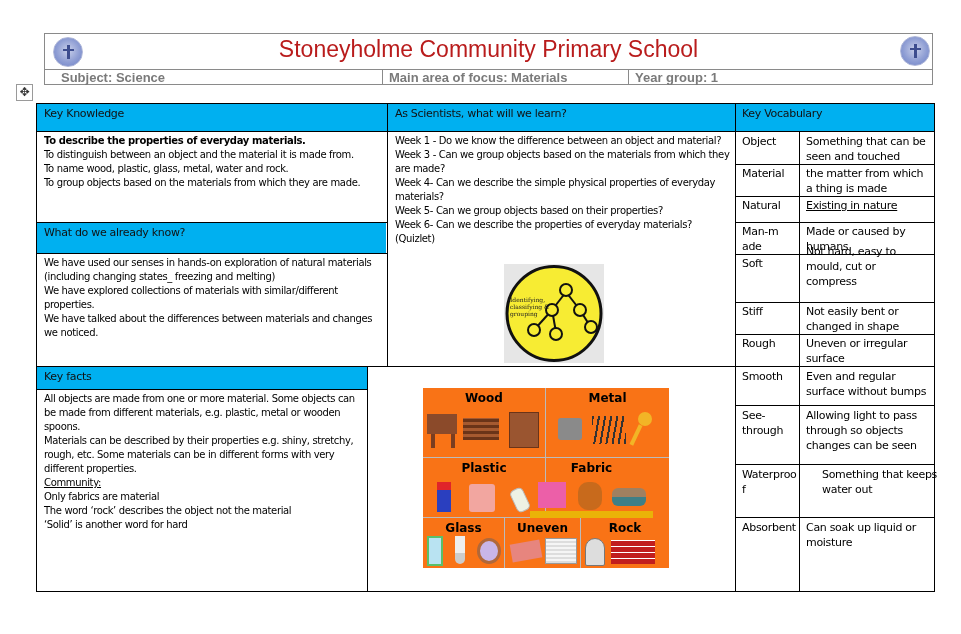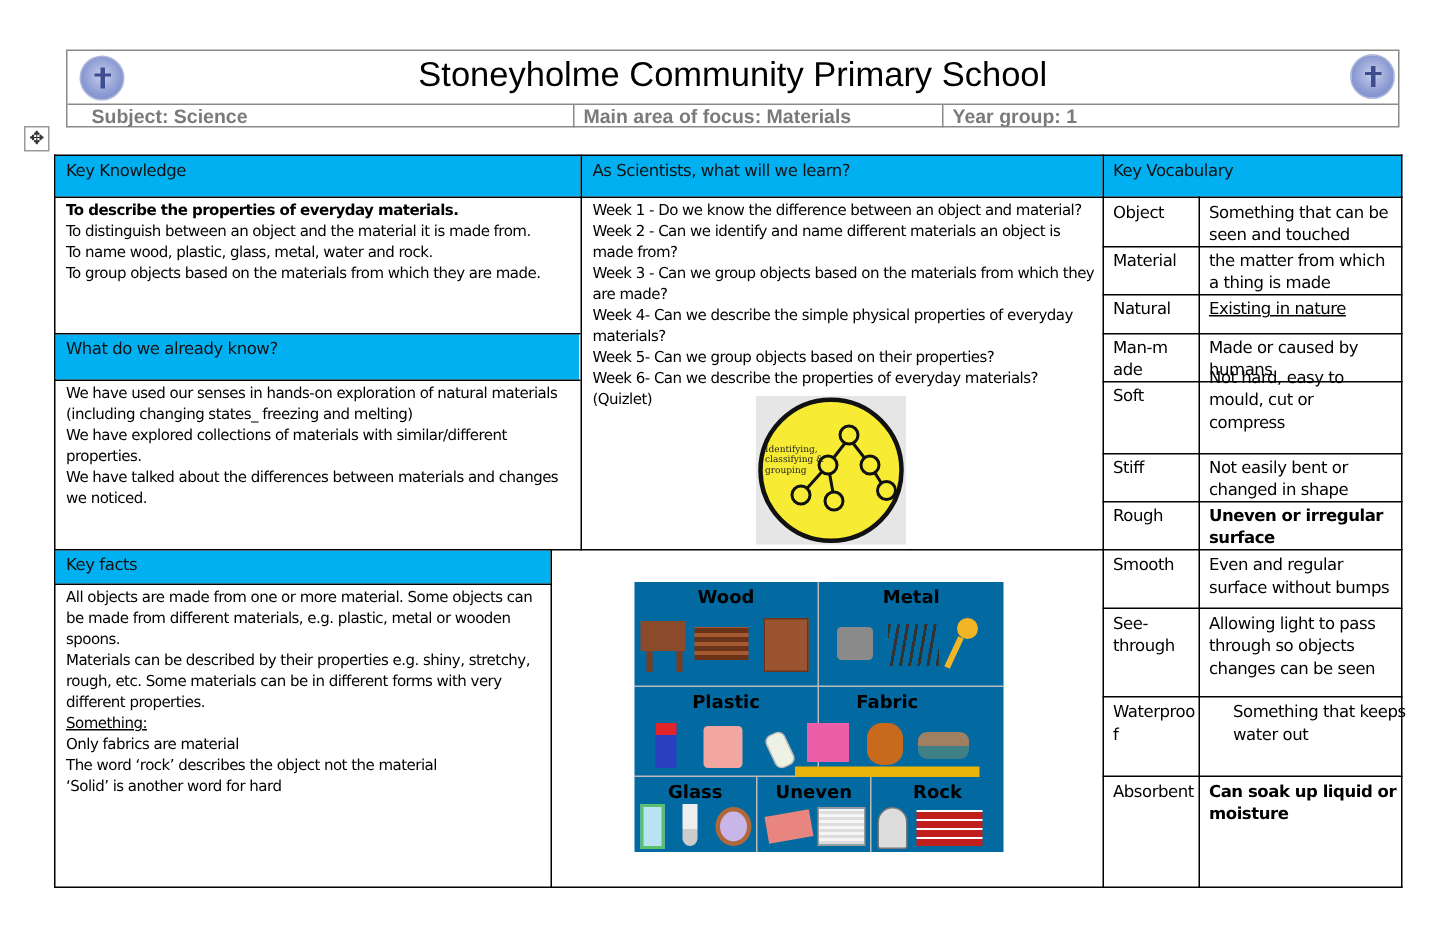--- a/index.html
+++ b/index.html
@@ -1,39 +1,39 @@
 <!DOCTYPE html>
 <html><head>
 <meta charset="utf-8">
 <style>
   html,body{margin:0;padding:0;background:#fff;}
   body{width:961px;height:634px;position:relative;overflow:hidden;font-family:"DejaVu Sans","Liberation Sans",sans-serif;color:#000;}
   .abs{position:absolute;}
   
   .hdr{left:44px;top:33px;width:889px;height:52px;border:1px solid #8a8a8a;box-sizing:border-box;}
-  .hdr-title{left:0;top:0;width:100%;height:30px;text-align:center;font-family:"Liberation Sans",sans-serif;font-size:23px;color:#000000;line-height:30px;}
+  .hdr-title{left:0;top:0;width:100%;height:30px;text-align:center;font-family:"Liberation Sans",sans-serif;font-size:23px;color:#b91c1c;line-height:30px;}
   .hdr-line{left:0;top:35px;width:100%;height:1px;background:#8a8a8a;}
   .hdr-row{left:10px;top:36px;width:100%;height:15px;font-family:"Liberation Sans",sans-serif;font-weight:bold;font-size:13px;color:#7a7a7a;line-height:15px;}
   .hdr-cell{position:absolute;top:0;height:15px;padding-left:6px;box-sizing:border-box;}
   .hdr-div{position:absolute;top:0;width:1px;height:15px;background:#8a8a8a;}
   .logo{width:30px;height:30px;border-radius:50%;background:radial-gradient(circle at 50% 45%,#c9d0ea 0%,#8f9ed4 55%,#6b7fc5 100%);border:1px solid #aeb6d8;box-sizing:border-box;}
   .logo:after{content:"";position:absolute;left:13px;top:7px;width:3px;height:14px;background:#3d4d8f;}
   .logo:before{content:"";position:absolute;left:9px;top:11px;width:11px;height:2px;background:#3d4d8f;}
   .move{left:16px;top:84px;width:17px;height:17px;border:1px solid #9a9a9a;box-sizing:border-box;font-size:12px;line-height:15px;text-align:center;color:#333;background:#fff;}
   
   .line{position:absolute;background:#000;}
   .blue{position:absolute;background:#00b0f0;}
   .txt{position:absolute;font-size:10px;line-height:14px;font-family:"DejaVu Sans",sans-serif;letter-spacing:-0.35px;}
   .sec-title{position:absolute;font-size:11px;line-height:14px;letter-spacing:-0.3px;color:#111;}
   .p{margin:0;}
   .b{font-weight:bold;}
   .u{text-decoration:underline;}
   .vt{position:absolute;font-size:11px;line-height:15px;letter-spacing:-0.3px;}
   
-  .mat{left:423px;top:388px;width:246px;height:180px;background:#0369a1;}
+  .mat{left:423px;top:388px;width:246px;height:180px;background:#f97316;}
   .mat .cell{position:absolute;box-sizing:border-box;}
   .mat .lbl{position:absolute;width:100%;text-align:center;font-family:"DejaVu Sans",sans-serif;font-weight:bold;font-size:12px;top:3px;}
   .sq{position:absolute;}
   .circle-img{left:504px;top:264px;width:100px;height:99px;background:#e6e6e6;}
 </style>
 </head>
 <body>
 
 <div class="abs hdr">
   <div class="abs logo" style="left:8px;top:3px;"></div>
@@ -96,21 +96,20 @@
 </div>
 
 <div class="txt" style="left:44px;top:256px;width:340px;">
   <p class="p">We have used our senses in hands-on exploration of natural materials (including changing states_ freezing and melting)</p>
   <p class="p">We have explored collections of materials with similar/different properties.</p>
   <p class="p">We have talked about the differences between materials and changes we noticed.</p>
 </div>
 
 <div class="txt" style="left:395px;top:134px;width:338px;">
   <p class="p">Week 1 - Do we know the difference between an object and material?</p>
-  <p class="p">Week 2 - Can we identify and name different materials an object is made from?</p>
   <p class="p">Week 3 - Can we group objects based on the materials from which they are made?</p>
   <p class="p">Week 4- Can we describe the simple physical properties of everyday materials?</p>
   <p class="p">Week 5- Can we group objects based on their properties?</p>
   <p class="p">Week 6- Can we describe the properties of everyday materials? (Quizlet)</p>
 </div>
 
 <div class="abs circle-img">
   <svg width="100" height="99" viewBox="0 0 100 99">
     <circle cx="50" cy="49.5" r="47" fill="#f7ec33" stroke="#111" stroke-width="3"></circle>
     <g fill="none" stroke="#111" stroke-width="2">
@@ -126,21 +125,21 @@
       <circle cx="52" cy="70" r="6" fill="#f7ec33"></circle>
       <circle cx="87" cy="63" r="6" fill="#f7ec33"></circle>
     </g>
   </svg>
   <div class="abs" style="left:6px;top:32px;width:40px;font-size:6px;line-height:7px;font-family:'DejaVu Serif',serif;color:#222;">Identifying, classifying &amp; grouping</div>
 </div>
 
 <div class="txt" style="left:44px;top:392px;width:322px;">
   <p class="p">All objects are made from one or more material. Some objects can be made from different materials, e.g. plastic, metal or wooden spoons.</p>
   <p class="p">Materials can be described by their properties e.g. shiny, stretchy, rough, etc. Some materials can be in different forms with very different properties.</p>
-  <p class="p u">Something:</p>
+  <p class="p u">Community:</p>
   <p class="p">Only fabrics are material</p>
   <p class="p">The word ‘rock’ describes the object not the material</p>
   <p class="p">‘Solid’ is another word for hard</p>
 </div>
 
 <div class="abs mat">
   <div class="cell" style="left:0;top:0;width:123px;height:70px;border-right:1px solid #bbb;border-bottom:1px solid #bbb;">
     <div class="lbl">Wood</div>
     <div class="sq" style="left:4px;top:26px;width:30px;height:20px;background:#8b4a2a;"></div>
     <div class="sq" style="left:8px;top:46px;width:4px;height:14px;background:#7a3d20;"></div>
@@ -191,21 +190,21 @@
 <div class="vt" style="left:806px;top:166px;width:126px;">the matter from which a thing is made</div>
 <div class="vt" style="left:742px;top:198px;width:55px;">Natural</div>
 <div class="vt" style="left:806px;top:198px;width:126px;text-decoration:underline;">Existing in nature</div>
 <div class="vt" style="left:742px;top:224px;width:40px;word-break:break-all;">Man-made</div>
 <div class="vt" style="left:806px;top:224px;width:126px;">Made or caused by humans</div>
 <div class="vt" style="left:742px;top:256px;width:55px;">Soft</div>
 <div class="vt" style="left:806px;top:244px;width:120px;">Not hard, easy to mould, cut or compress</div>
 <div class="vt" style="left:742px;top:304px;width:55px;">Stiff</div>
 <div class="vt" style="left:806px;top:304px;width:126px;">Not easily bent or changed in shape</div>
 <div class="vt" style="left:742px;top:336px;width:55px;">Rough</div>
-<div class="vt" style="left:806px;top:336px;width:126px;font-weight:bold;">Uneven or irregular surface</div>
+<div class="vt" style="left:806px;top:336px;width:126px;">Uneven or irregular surface</div>
 <div class="vt" style="left:742px;top:369px;width:55px;">Smooth</div>
 <div class="vt" style="left:806px;top:369px;width:128px;">Even and regular surface without bumps</div>
 <div class="vt" style="left:742px;top:408px;width:48px;">See-through</div>
 <div class="vt" style="left:806px;top:408px;width:126px;">Allowing light to pass through so objects changes can be seen</div>
 <div class="vt" style="left:742px;top:467px;width:56px;word-break:break-all;">Waterproof</div>
 <div class="vt" style="left:806px;top:467px;width:126px;margin-left:16px;">Something that keeps water out</div>
 <div class="vt" style="left:742px;top:520px;width:56px;word-break:break-all;">Absorbent</div>
-<div class="vt" style="left:806px;top:520px;width:126px;font-weight:bold;">Can soak up liquid or moisture</div>
+<div class="vt" style="left:806px;top:520px;width:126px;">Can soak up liquid or moisture</div>
 
 </body></html>

